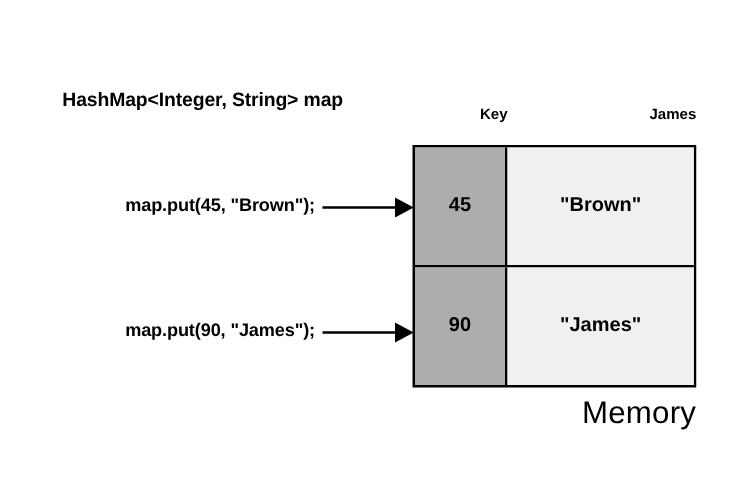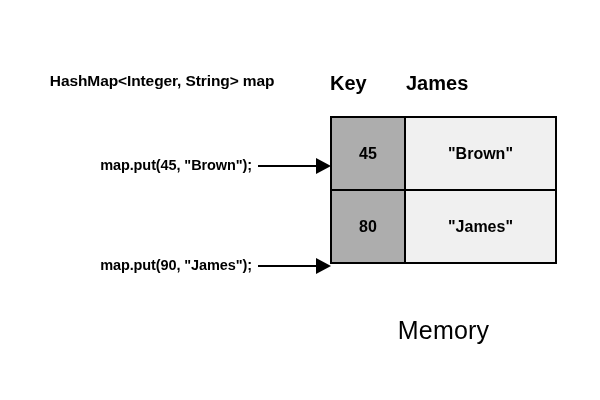--- a/index.html
+++ b/index.html
@@ -72,35 +72,35 @@
   #arrow-0 { left: 258px; top: 157px; width: 74px; }
   #arrow-0 .shaft { width: 60px; }
   #arrow-0 .head  { left: 58px; }
   #arrow-1 { left: 258px; top: 257px; width: 74px; }
   #arrow-1 .shaft { width: 60px; }
   #arrow-1 .head  { left: 58px; }
 
   
   .col-header {
     position: absolute;
-    top: 72px;
-    font-size: 20px;
+    top: 84px;
+    font-size: 12px;
     font-weight: 600;
-    text-align: left;
+    text-align: right;
   }
   #header-key   { left: 330px; width: 76px; }
   #header-value { left: 406px; width: 151px; }
 
   
   #memory-table {
     position: absolute;
     left: 330px;
     top: 116px;
     width: 227px;
-    height: 148px;
+    height: 194px;
     border: 2px solid #000000;
     box-sizing: border-box;
     display: flex;
     flex-direction: column;
   }
   .table-row {
     display: flex;
     flex: 1 1 50%;
     min-height: 0;
   }
@@ -127,21 +127,21 @@
     font-weight: 600;
     box-sizing: border-box;
   }
 
   
   #memory-caption {
     position: absolute;
     left: 330px;
     top: 316px;
     width: 227px;
-    text-align: center;
+    text-align: right;
     font-size: 25px;
     font-weight: 400;
     letter-spacing: 0.2px;
   }
 </style>
 </head>
 <body>
 
 <div id="canvas">
 
@@ -163,20 +163,20 @@
 
   <div class="col-header" id="header-key">Key</div>
   <div class="col-header" id="header-value">James</div>
 
   <div id="memory-table">
     <div class="table-row first">
       <div class="cell-key">45</div>
       <div class="cell-value">"Brown"</div>
     </div>
     <div class="table-row">
-      <div class="cell-key">80</div>
+      <div class="cell-key">90</div>
       <div class="cell-value">"James"</div>
     </div>
   </div>
 
   <div id="memory-caption">Memory</div>
 
 </div>
 
 </body></html>

